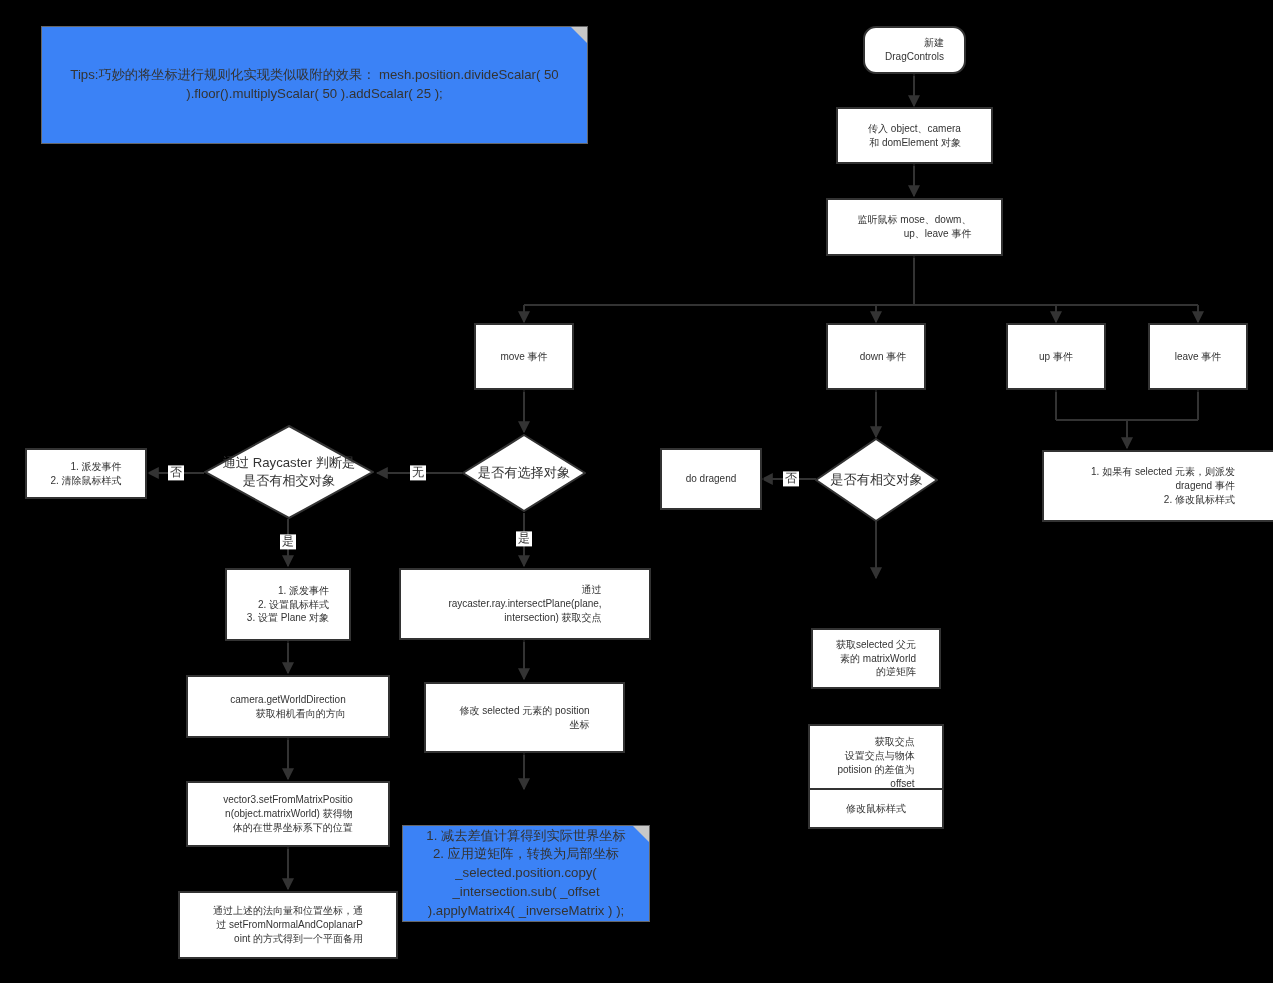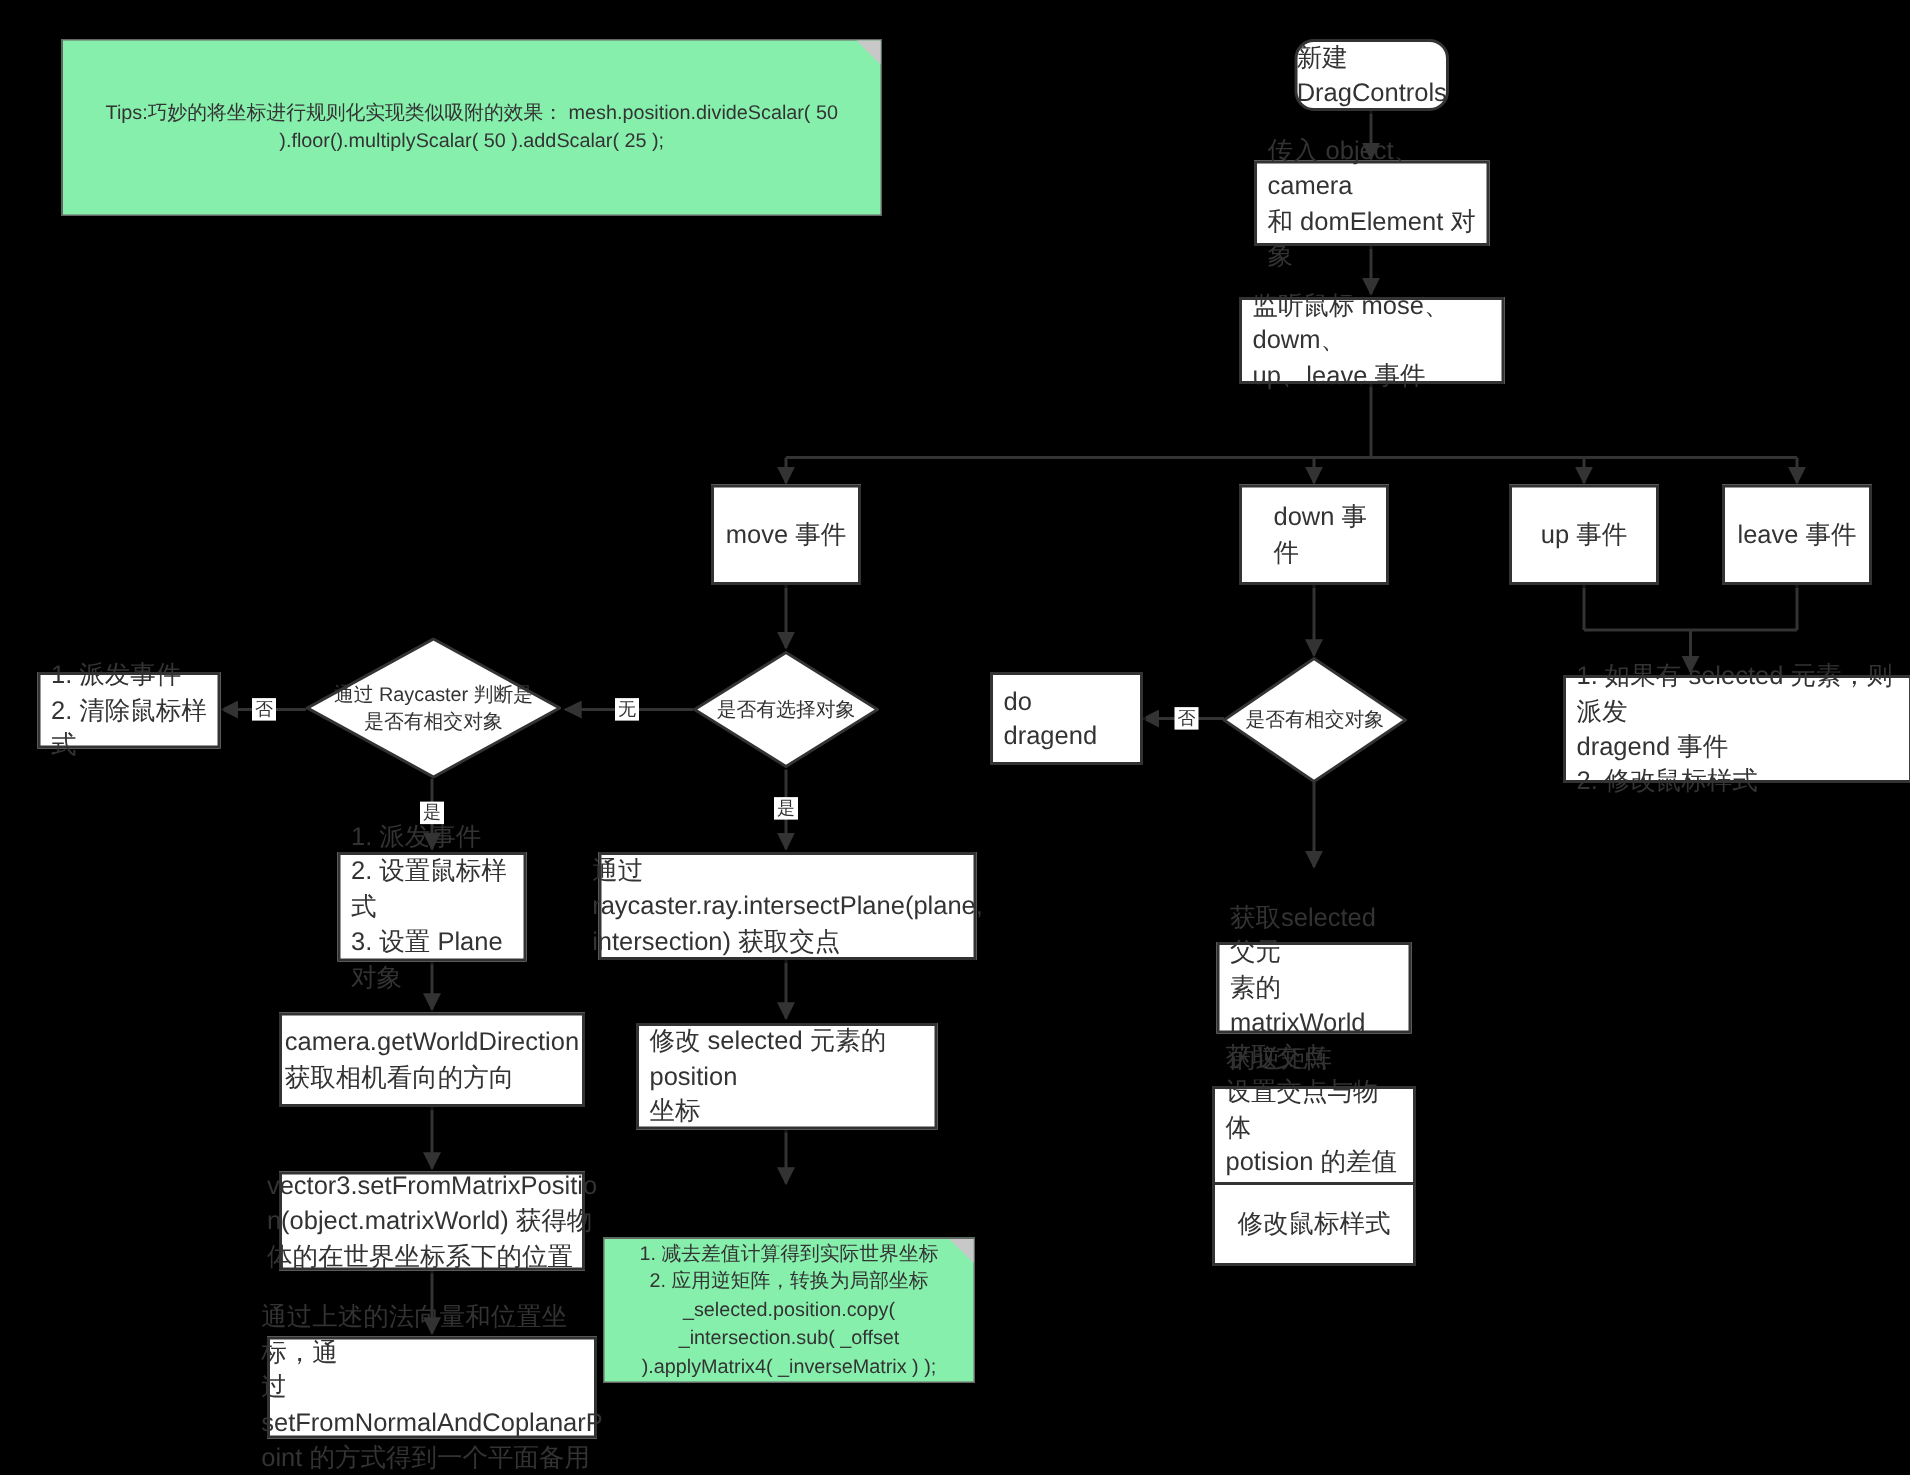--- a/index.html
+++ b/index.html
@@ -22,40 +22,40 @@
     width: 1273px;
     height: 983px;
     pointer-events: none;
   }
   .node {
     position: absolute;
     box-sizing: border-box;
     background: #ffffff;
     border: 2px solid #333333;
     color: #333333;
-    font-size: 17px;
+    font-size: 10px;
     line-height: 1.38;
     display: flex;
     align-items: center;
     justify-content: center;
-    text-align: left;
+    text-align: right;
     padding: 4px 7px;
     box-shadow: 2px 2px 0 rgba(0,0,0,0.55);
   }
   .node.rounded {
     border-radius: 13px;
   }
   .node .txt {
     display: block;
     white-space: pre-line;
   }
   .note {
     position: absolute;
     box-sizing: border-box;
-    background: #86efac;
+    background: #3b82f6;
     border: 1px solid #666666;
     color: #333333;
     font-size: 13.2px;
     line-height: 1.42;
     display: flex;
     align-items: center;
     justify-content: center;
     text-align: center;
     padding: 6px 10px;
     box-shadow: 2px 2px 0 rgba(0,0,0,0.5);
@@ -283,17 +283,17 @@
 的逆矩阵</span>
   </div>
 
   <div class="node" style="left:808px; top:676px; width:136px; height:78px;margin-top:48px;">
     <span class="txt">获取交点
 设置交点与物体
 potision 的差值为
 offset</span>
   </div>
 
-  <div class="node" style="left:808px; top:788px; width:136px; height:56px;">
+  <div class="node" style="left:808px; top:788px; width:136px; height:41px;">
     <span class="txt">修改鼠标样式</span>
   </div>
 
 </div>
 
 </body></html>

